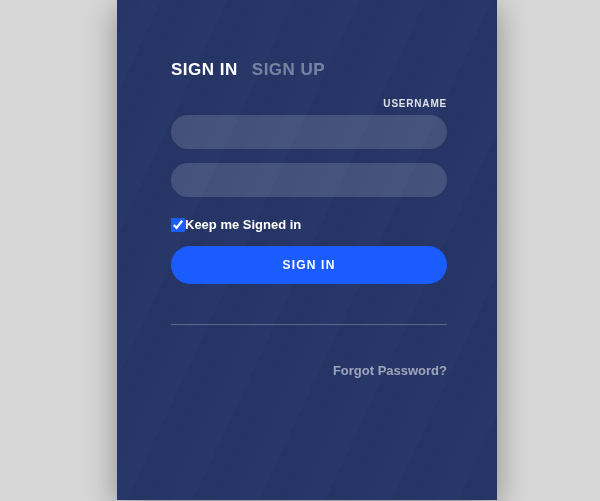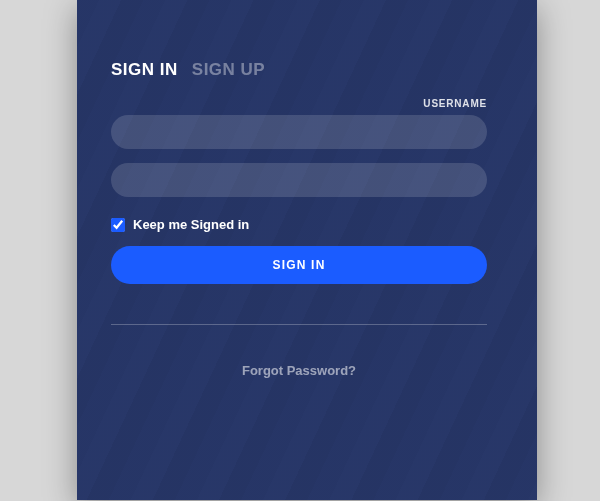--- a/index.html
+++ b/index.html
@@ -11,27 +11,27 @@
     width: 600px;
     height: 501px;
     background: #d7d7d7;
     font-family: 'Segoe UI', Tahoma, sans-serif;
     display: flex;
     justify-content: center;
     align-items: flex-start;
     overflow: hidden;
   }
   .card {
-    width: 460px;
+    width: 380px;
     height: 500px;
     background:
       linear-gradient(rgba(38, 53, 103, 0.88), rgba(38, 53, 103, 0.88)),
       repeating-linear-gradient(115deg, #2a3a63 0 20px, #344673 20px 40px, #22304f 40px 60px);
     box-shadow: 0 8px 30px rgba(0,0,0,0.35);
-    padding: 60px 50px 0 34px;
+    padding: 60px 50px 0 54px;
     position: relative;
     margin-left: 14px;
   }
   .tabs {
     display: flex;
     gap: 14px;
     margin-bottom: 18px;
   }
   .tab {
     font-size: 17px;
@@ -64,21 +64,20 @@
     outline: none;
     background: rgba(255,255,255,0.14);
     padding: 0 16px;
     color: #fff;
     font-size: 13px;
     margin-bottom: 14px;
   }
   .check-row {
     display: flex;
     align-items: center;
-    gap: 8px;
     margin-top: 6px;
     margin-bottom: 14px;
   }
   .checkbox {
     width: 14px;
     height: 14px;
     accent-color: #1b5cff;
     cursor: pointer;
   }
   .check-label {
@@ -97,21 +96,21 @@
     font-weight: 700;
     letter-spacing: 1.2px;
     cursor: pointer;
   }
   .divider {
     border: none;
     border-top: 1px solid rgba(255,255,255,0.25);
     margin-top: 40px;
   }
   .forgot {
-    text-align: center;
+    text-align: right;
     color: rgba(255,255,255,0.55);
     font-size: 13px;
     font-weight: 600;
     margin-top: 38px;
     cursor: pointer;
   }
 </style>
 </head>
 <body>
 

